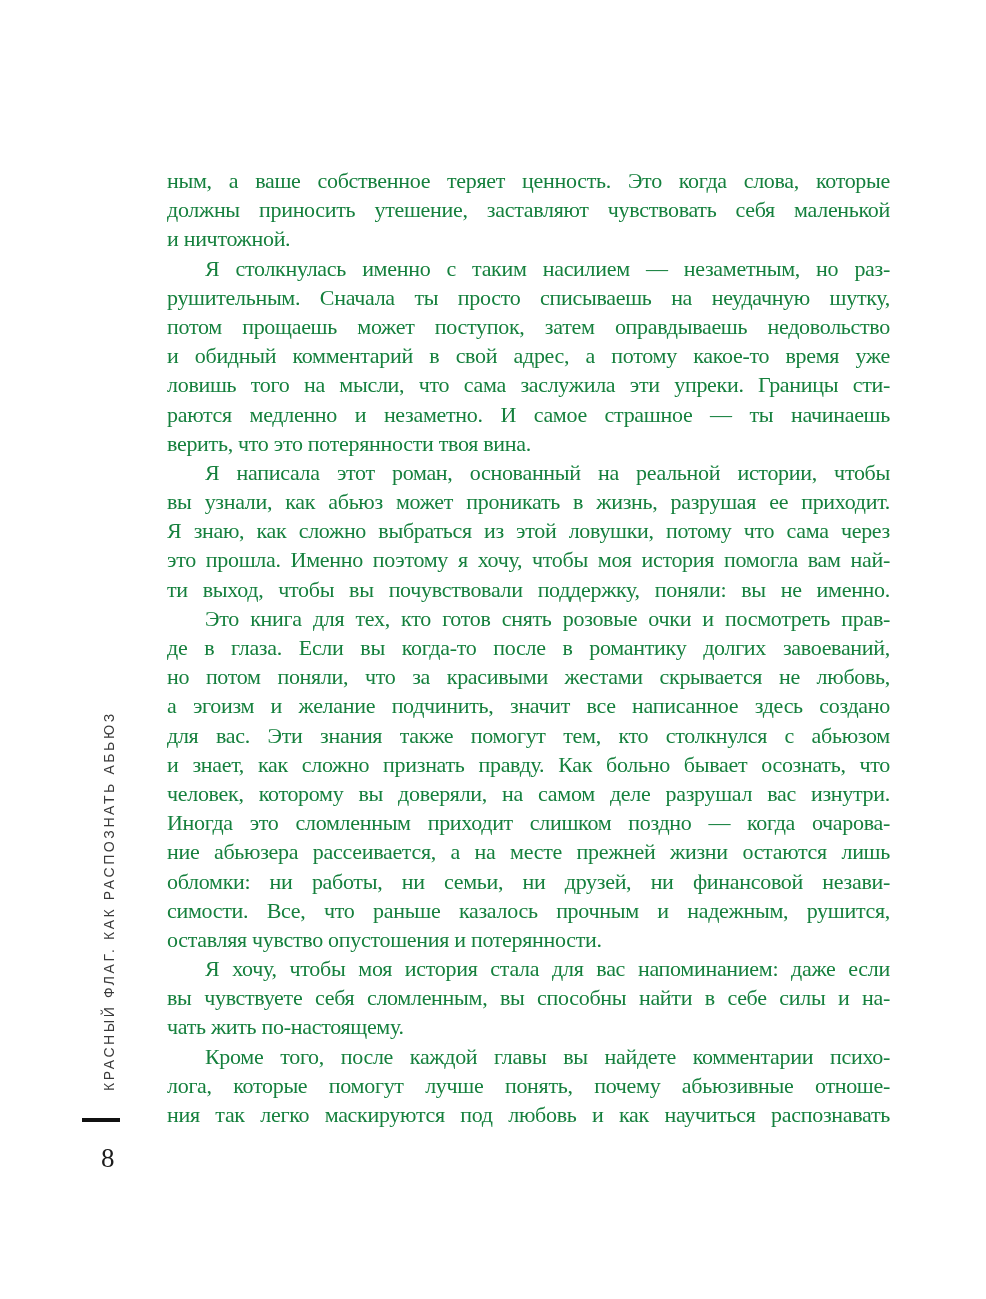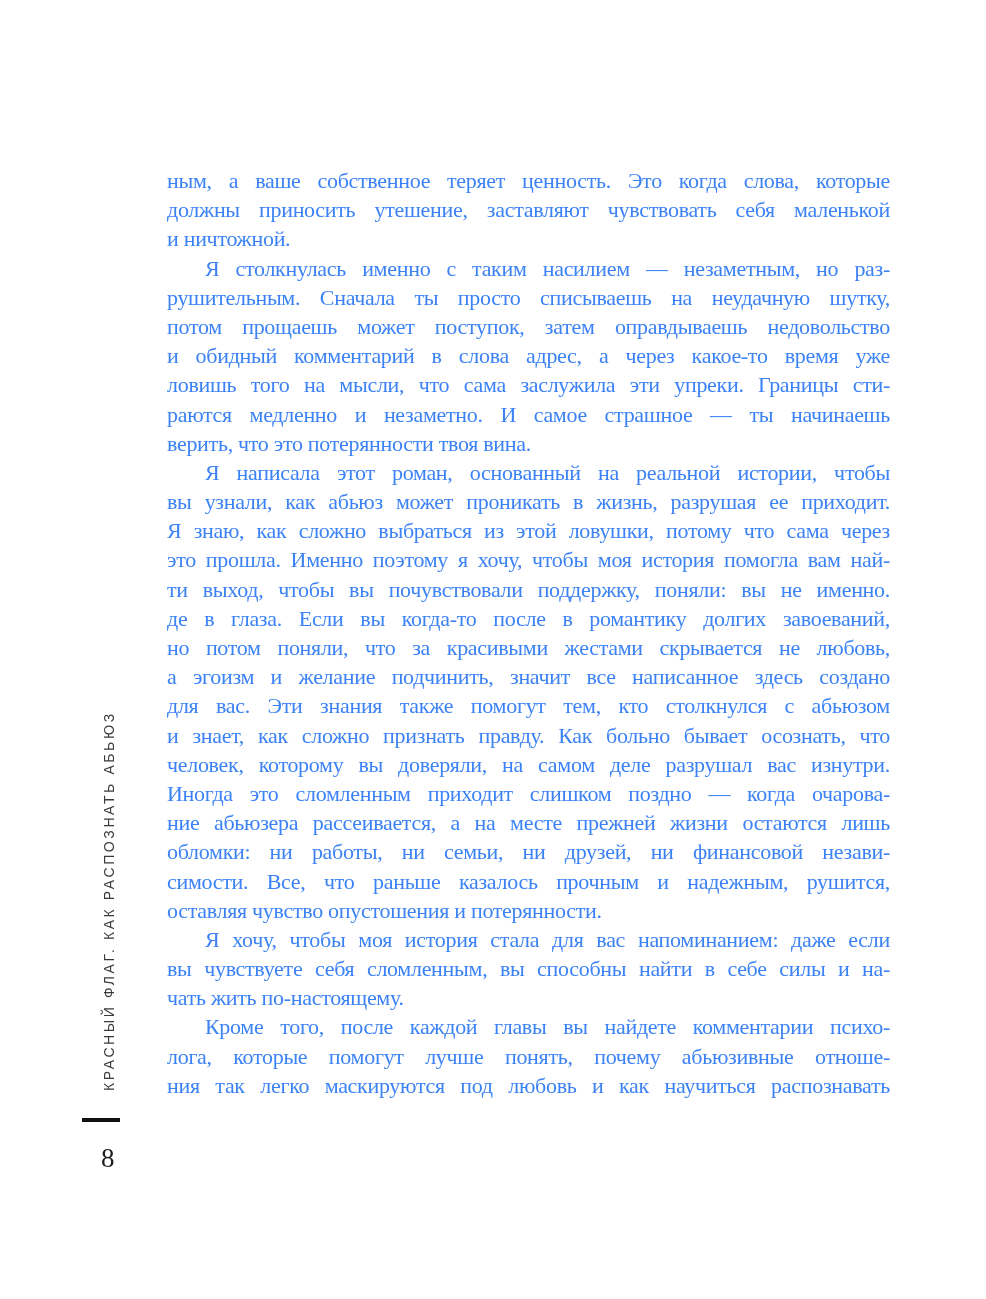--- a/index.html
+++ b/index.html
@@ -14,21 +14,21 @@
     background: #ffffff;
     overflow: hidden;
     font-family: "Liberation Serif", serif;
   }
   
   .text-block {
     position: absolute;
     left: 167px;
     top: 166px;
     width: 723px;
-    color: #3b82f6;
+    color: #15803d;
     font-size: 22px;
     line-height: 29.2px;
     letter-spacing: -0.3px;
   }
   .line {
     height: 29.2px;
     text-align: justify;
     text-align-last: justify;
     white-space: normal;
     overflow: hidden;
@@ -83,29 +83,30 @@
 
   <div class="page-number">8</div>
 
   <div class="text-block" id="body-lines">
       <div class="line">ным, а ваше собственное теряет ценность. Это когда слова, которые</div>
       <div class="line">должны приносить утешение, заставляют чувствовать себя маленькой</div>
       <div class="line end">и ничтожной.</div>
       <div class="line indent">Я столкнулась именно с таким насилием — незаметным, но раз-</div>
       <div class="line">рушительным. Сначала ты просто списываешь на неудачную шутку,</div>
       <div class="line">потом прощаешь может поступок, затем оправдываешь недовольство</div>
-      <div class="line">и обидный комментарий в слова адрес, а через какое-то время уже</div>
+      <div class="line">и обидный комментарий в свой адрес, а потому какое-то время уже</div>
       <div class="line">ловишь того на мысли, что сама заслужила эти упреки. Границы сти-</div>
       <div class="line">раются медленно и незаметно. И самое страшное — ты начинаешь</div>
       <div class="line end">верить, что это потерянности твоя вина.</div>
       <div class="line indent">Я написала этот роман, основанный на реальной истории, чтобы</div>
       <div class="line">вы узнали, как абьюз может проникать в жизнь, разрушая ее приходит.</div>
       <div class="line">Я знаю, как сложно выбраться из этой ловушки, потому что сама через</div>
       <div class="line">это прошла. Именно поэтому я хочу, чтобы моя история помогла вам най-</div>
       <div class="line">ти выход, чтобы вы почувствовали поддержку, поняли: вы не именно.</div>
+      <div class="line indent">Это книга для тех, кто готов снять розовые очки и посмотреть прав-</div>
       <div class="line">де в глаза. Если вы когда-то после в романтику долгих завоеваний,</div>
       <div class="line">но потом поняли, что за красивыми жестами скрывается не любовь,</div>
       <div class="line">а эгоизм и желание подчинить, значит все написанное здесь создано</div>
       <div class="line">для вас. Эти знания также помогут тем, кто столкнулся с абьюзом</div>
       <div class="line">и знает, как сложно признать правду. Как больно бывает осознать, что</div>
       <div class="line">человек, которому вы доверяли, на самом деле разрушал вас изнутри.</div>
       <div class="line">Иногда это сломленным приходит слишком поздно — когда очарова-</div>
       <div class="line">ние абьюзера рассеивается, а на месте прежней жизни остаются лишь</div>
       <div class="line">обломки: ни работы, ни семьи, ни друзей, ни финансовой незави-</div>
       <div class="line">симости. Все, что раньше казалось прочным и надежным, рушится,</div>

